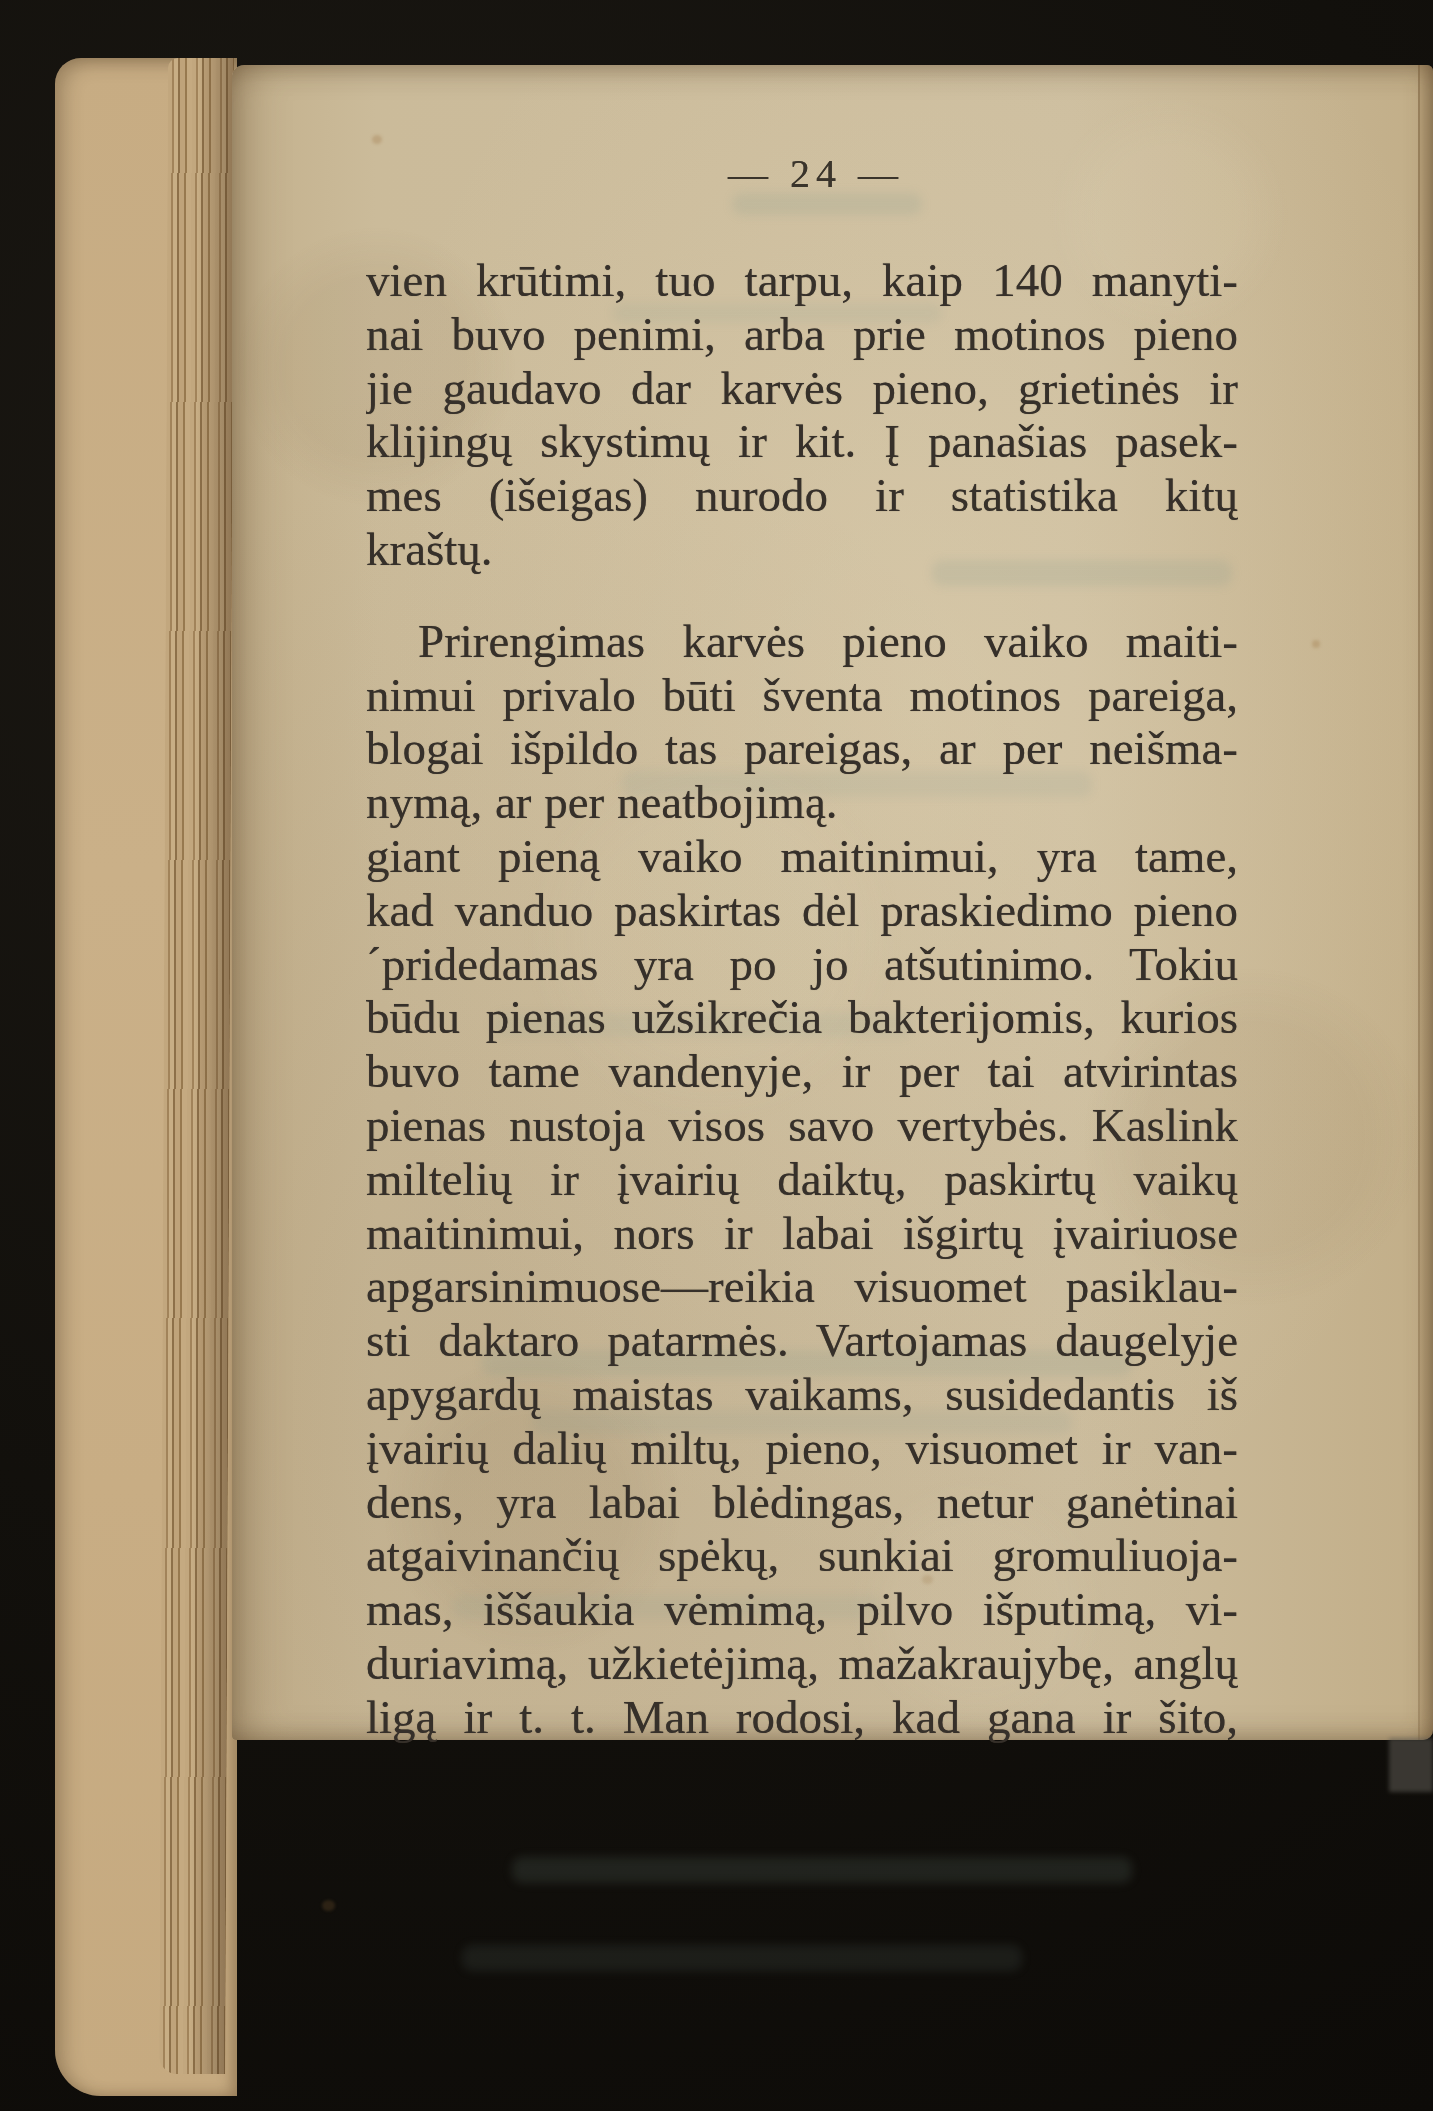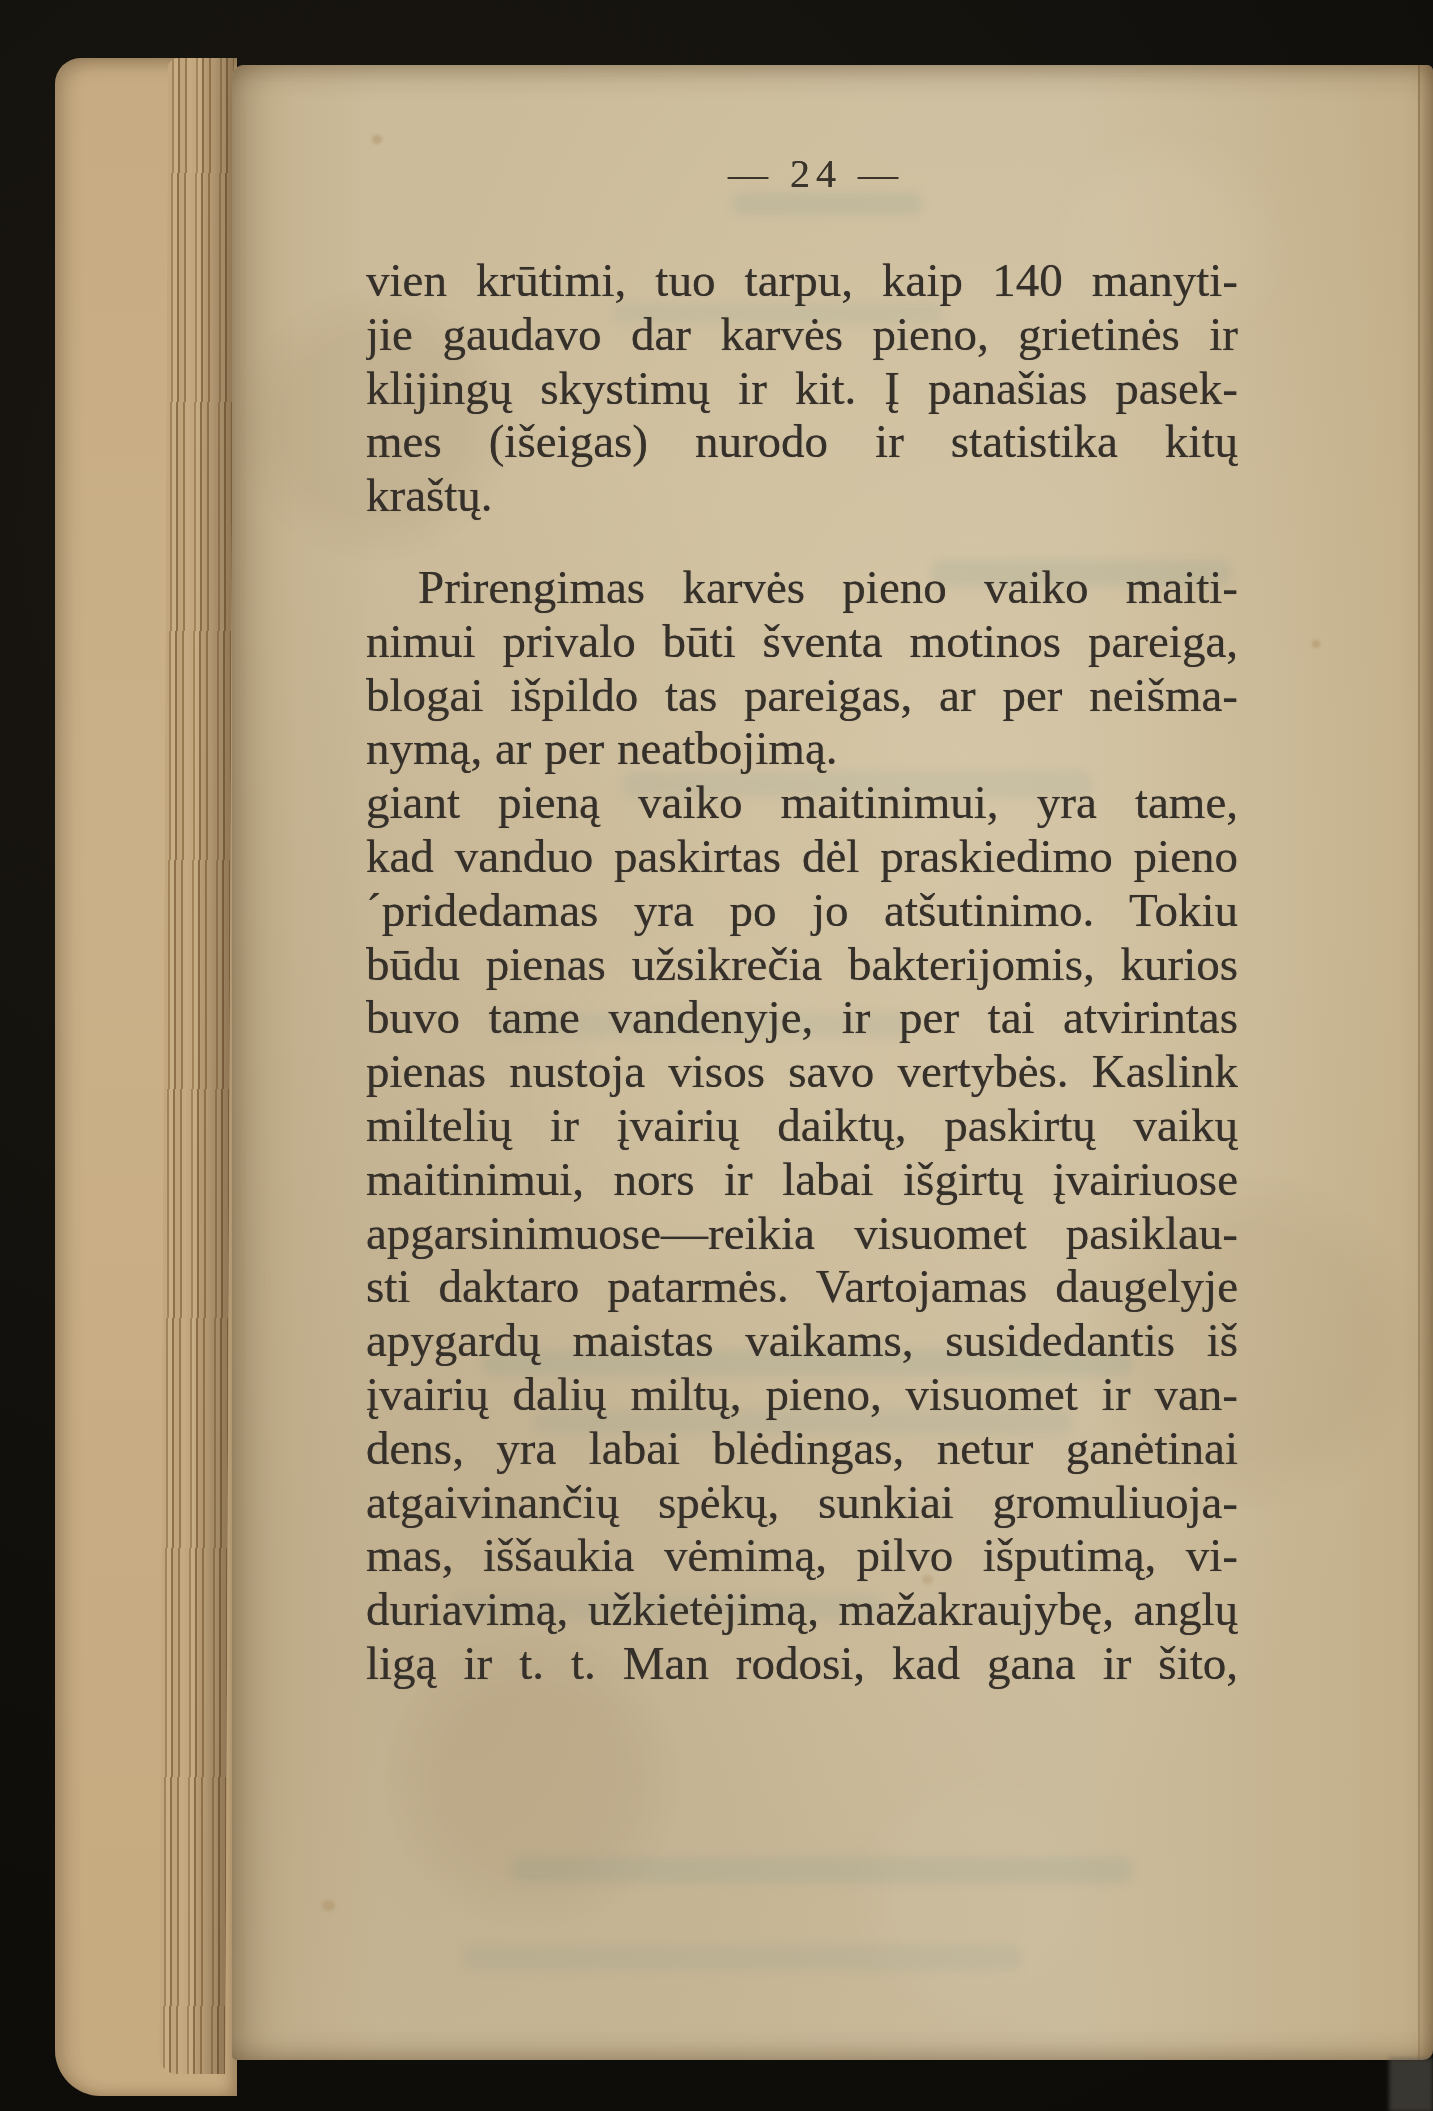--- a/index.html
+++ b/index.html
@@ -28,21 +28,21 @@
         #a1835a 4px,#a1835a 6px,
         #c8ae85 6px,#c8ae85 10px,
         #8d7049 10px,#8d7049 12px,
         #bfa37a 12px,#bfa37a 17px,
         #97794f 17px,#97794f 19px,
         #c5aa81 19px,#c5aa81 24px);
     border-radius:10px 0 0 18px;
   }
   
   .page{
-    position:absolute;left:232px;top:65px;width:1201px;height:1995px;
+    position:absolute;left:232px;top:65px;width:1201px;height:1675px;
     background:
       radial-gradient(ellipse at 58% 38%, rgba(230,216,184,.35) 0%, rgba(0,0,0,0) 60%),
       radial-gradient(ellipse at 20% 80%, rgba(120,92,58,.12) 0%, rgba(0,0,0,0) 55%),
       linear-gradient(90deg,#c3b08c 0%,#cbbb9a 12%,#ccbd9e 70%,#c2ae88 100%);
     border-radius:12px 6px 10px 4px;
     box-shadow:
       inset 26px 0 46px -20px rgba(92,68,40,.5),
       inset -14px 0 26px -12px rgba(92,68,40,.35),
       inset 0 16px 28px -16px rgba(80,58,32,.4),
       inset 0 -14px 24px -14px rgba(80,58,32,.35);
@@ -135,20 +135,21 @@
 
     <div class="fox f1"></div>
     <div class="fox f2"></div>
     <div class="fox f3"></div>
     <div class="fox f4"></div>
 
     <div class="page-number">— 24 —</div>
 
     <div class="text-block">
       <div class="ln">vien krūtimi, tuo tarpu, kaip 140 manyti-</div>
+      <div class="ln">nai buvo penimi, arba prie motinos pieno</div>
       <div class="ln">jie gaudavo dar karvės pieno, grietinės ir</div>
       <div class="ln">klijingų skystimų ir kit. Į panašias pasek-</div>
       <div class="ln">mes (išeigas) nurodo ir statistika kitų</div>
       <div class="ln end">kraštų.</div>
       <div class="ln indent">Prirengimas karvės pieno vaiko maiti-</div>
       <div class="ln">nimui privalo būti šventa motinos pareiga,</div>
       <div class="ln">blogai išpildo tas pareigas, ar per neišma-</div>
       <div class="ln end">nymą, ar per neatbojimą.</div>
       <div class="ln">giant pieną vaiko maitinimui, yra tame,</div>
       <div class="ln">kad vanduo paskirtas dėl praskiedimo pieno</div>

